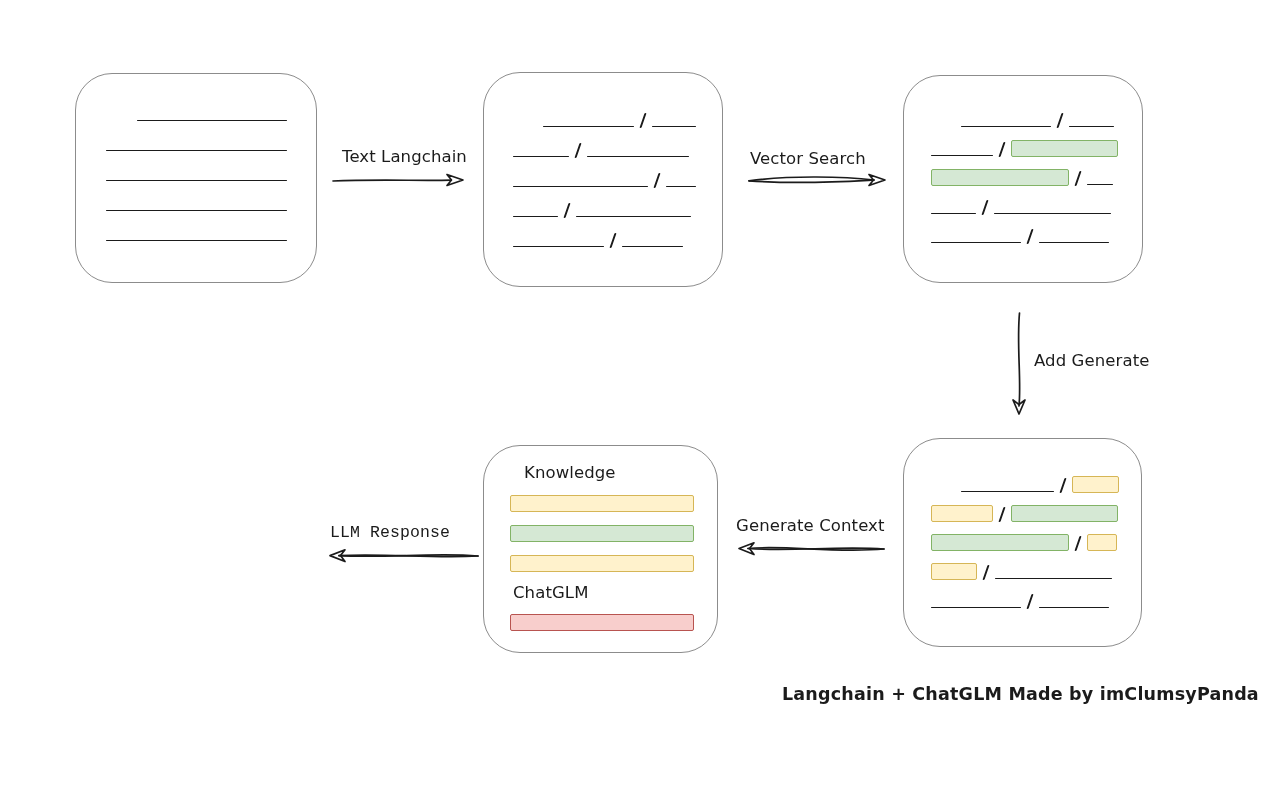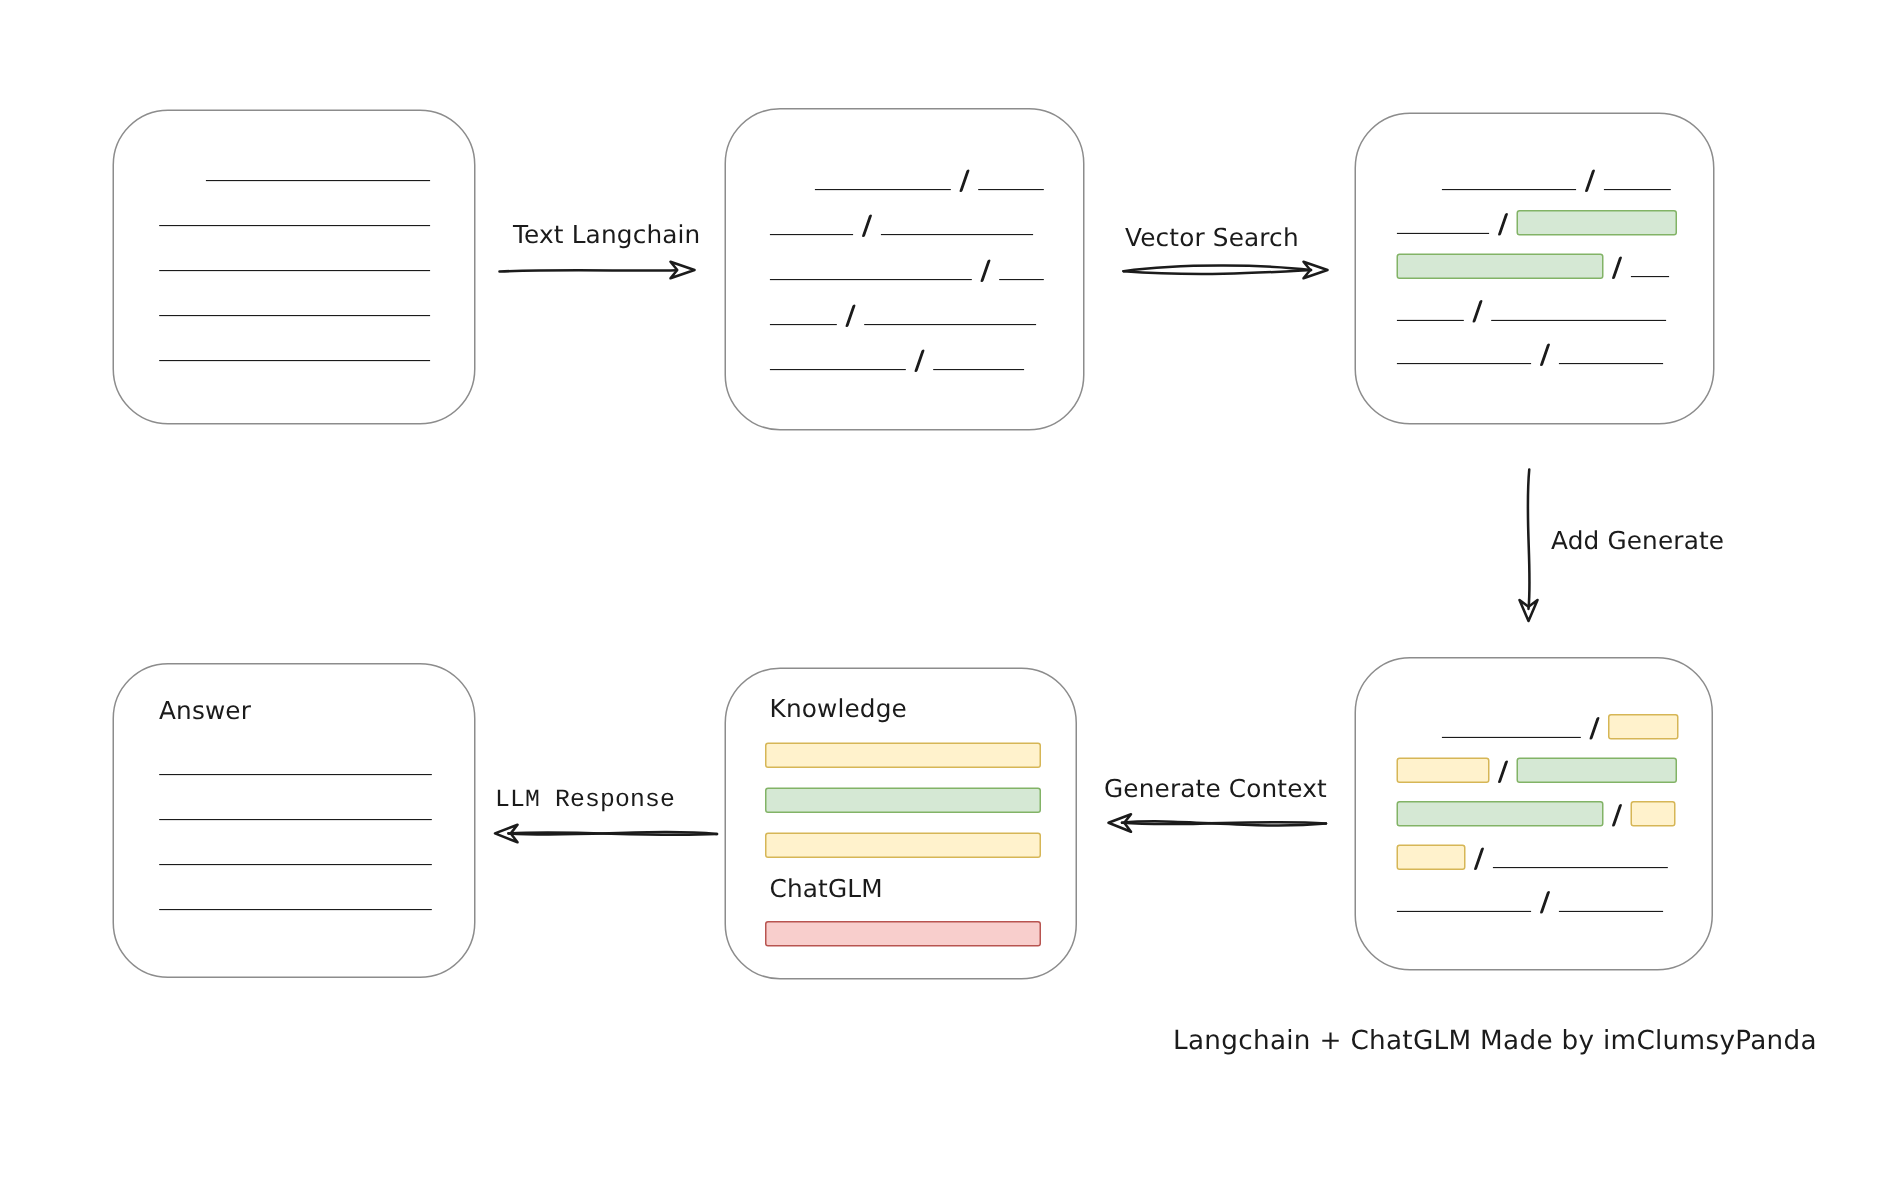--- a/index.html
+++ b/index.html
@@ -21,21 +21,21 @@
   .slash{width:2.4px;height:15px;background:var(--stroke,#1b1b1b);transform:skewX(-19deg);border-radius:1.5px;margin:0 8px 0 8px;flex:none;}
   .rows-doc{padding-top:18px;}
   .rows-chunks{padding-top:25px;}
   .rows-vec{padding-top:23px;}
   .rows-ctx{padding-top:25px;}
   .rows-know{padding-top:36px;}
   .rows-q{padding-top:155px;}
   .rows-ans{padding-top:45px;}
   .dlabel{position:absolute;font-size:16.5px;white-space:nowrap;letter-spacing:0.1px;color:var(--stroke,#1b1b1b);}
   .inlabel{position:absolute;font-size:16.5px;white-space:nowrap;letter-spacing:0.1px;color:var(--stroke,#1b1b1b);}
-  .caption{position:absolute;font-size:17.5px;white-space:nowrap;letter-spacing:0.2px;color:var(--stroke,#1b1b1b);}
+  .caption{position:absolute;font-size:17.5px;white-space:nowrap;letter-spacing:0.2px;color:var(--stroke,#1b1b1b);font-weight:bold;}
   .arrow-layer{position:absolute;left:0;top:0;width:1262px;height:792px;}
   .arrow{stroke:var(--stroke,#1b1b1b);stroke-width:1.7;fill:none;stroke-linecap:round;stroke-linejoin:round;}
   .arrow-head{stroke:var(--stroke,#1b1b1b);stroke-width:1.7;fill:none;stroke-linejoin:round;}
 </style>
 </head>
 <body>
 
 <div class="canvas" style="--stroke: #1b1b1b; --box-border: #8c8c8c; --green-fill: #d5e8d4; --green-border: #82b366; --yellow-fill: #fff2cc; --yellow-border: #d6b656; --red-fill: #f8cecc; --red-border: #b85450;">
 
   <div class="box" style="left:75px;top:73px;width:242px;height:210px;">
@@ -142,57 +142,40 @@
         </div>
         <div class="seg-row" style="height: 29px; padding-left: 27px;">
           <div class="seg-line" style="width: 90px;"></div>
           <div class="slash"></div>
           <div class="seg-line" style="width: 70px;"></div>
         </div>
       </div>
   </div>
 
   <div class="box" style="left:483px;top:445px;width:235px;height:208px;">
-    <div class="inlabel" style="left:29px;top:17px;">Knowledge</div>
+    <div class="inlabel" style="left:40px;top:17px;">Knowledge</div>
     <div class="rows rows-know">
         <div class="seg-row" style="height: 30px; padding-left: 26px;">
           <div class="seg-rect y" style="width: 184px;"></div>
         </div>
         <div class="seg-row" style="height: 30px; padding-left: 26px;">
           <div class="seg-rect g" style="width: 184px;"></div>
         </div>
         <div class="seg-row" style="height: 30px; padding-left: 26px;">
           <div class="seg-rect y" style="width: 184px;"></div>
         </div>
       </div>
     <div class="inlabel" style="left:29px;top:137px;">ChatGLM</div>
     <div class="rows rows-q">
         <div class="seg-row" style="height: 30px; padding-left: 26px;">
           <div class="seg-rect r" style="width: 184px;"></div>
         </div>
       </div>
   </div>
 
-  <div class="box" style="left:75px;top:442px;width:242px;height:210px;">
-    <div class="inlabel" style="left:30px;top:21px;">Answer</div>
-    <div class="rows rows-ans">
-        <div class="seg-row" style="height: 30px; padding-left: 30px;">
-          <div class="seg-line" style="width: 182px;"></div>
-        </div>
-        <div class="seg-row" style="height: 30px; padding-left: 30px;">
-          <div class="seg-line" style="width: 182px;"></div>
-        </div>
-        <div class="seg-row" style="height: 30px; padding-left: 30px;">
-          <div class="seg-line" style="width: 182px;"></div>
-        </div>
-        <div class="seg-row" style="height: 30px; padding-left: 30px;">
-          <div class="seg-line" style="width: 182px;"></div>
-        </div>
-      </div>
-  </div>
 
   <svg class="arrow-layer" viewBox="0 0 1262 792">
 
     <g>
       <path class="arrow" d="M333,181 C 375,179.2 425,181 451,180.1"></path>
       <path class="arrow-head" d="M447,174.5 L463,180 L447,185.5 L451.5,180 Z"></path>
     </g>
 
     <g>
       <path class="arrow" d="M749,180.8 C 790,175.2 845,176.6 874,180"></path>

